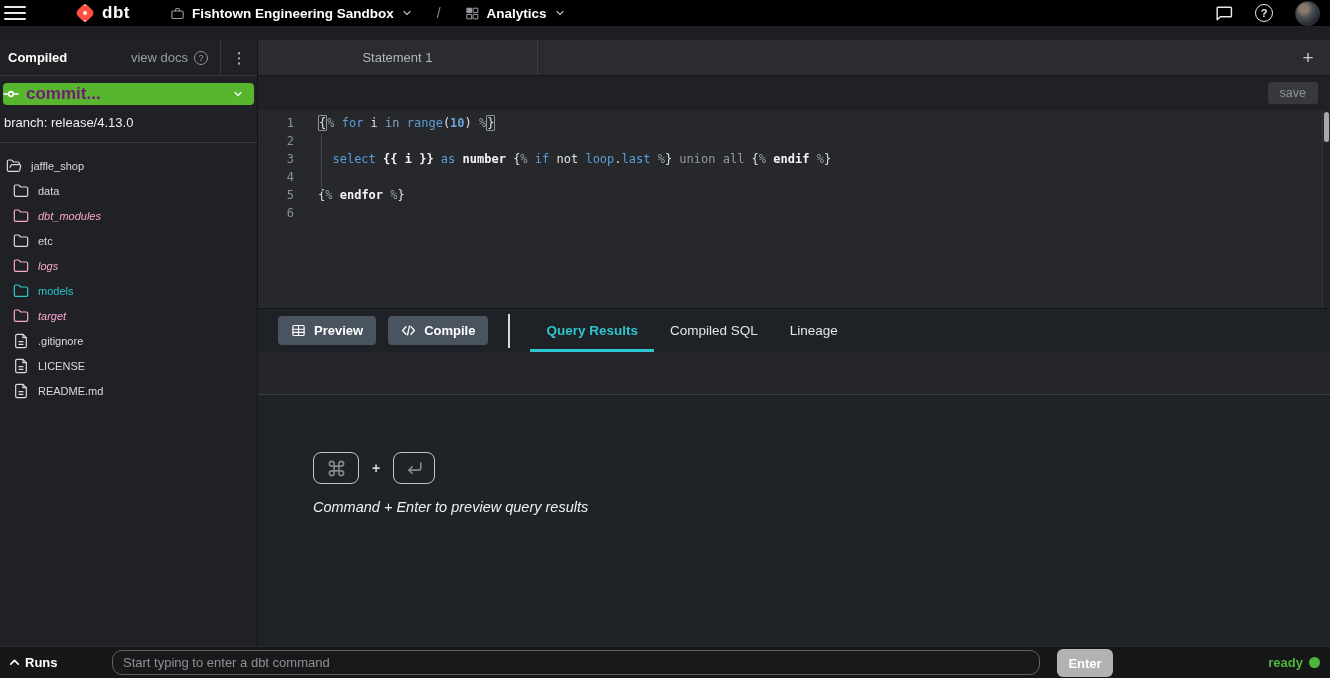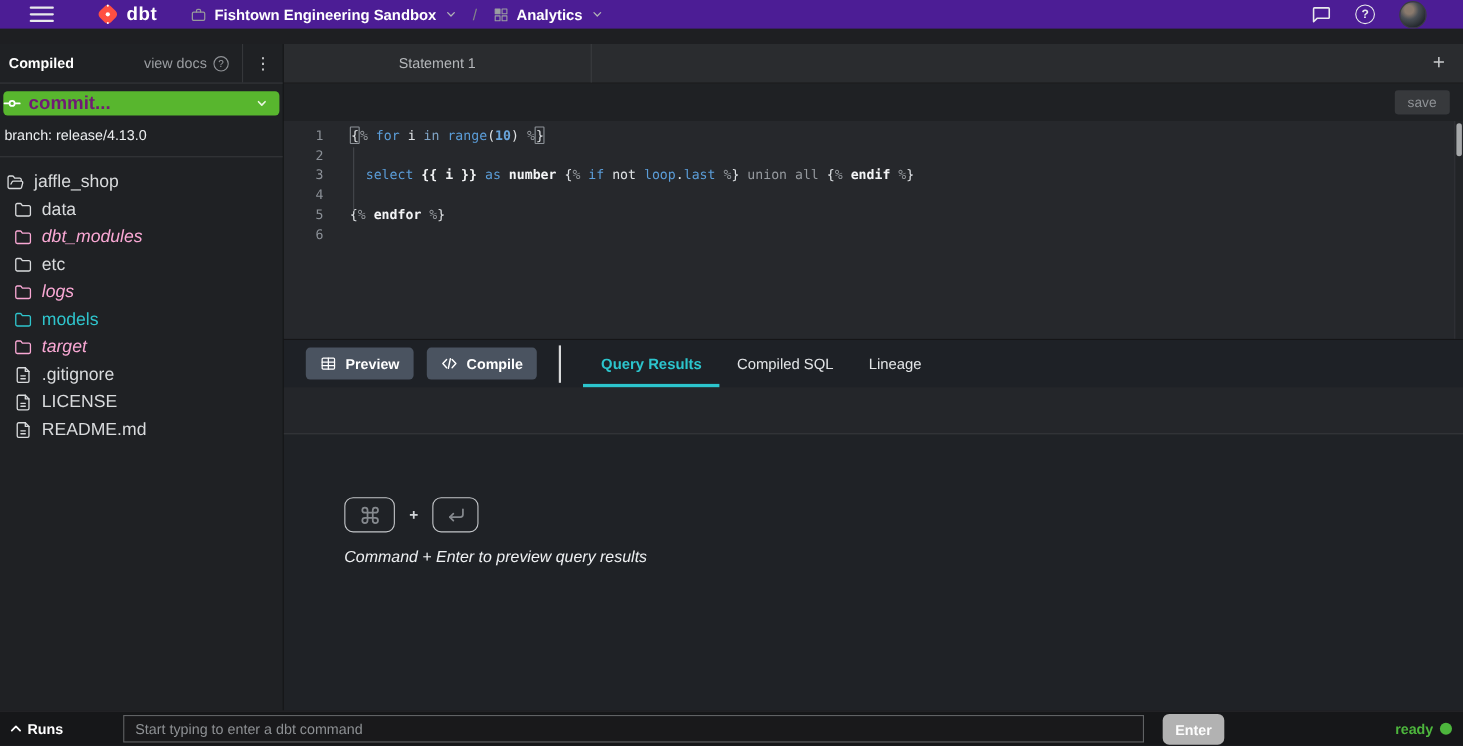--- a/index.html
+++ b/index.html
@@ -1,20 +1,20 @@
 <!DOCTYPE html>
 <html><head>
 <meta charset="utf-8">
 <style>
   * { margin:0; padding:0; box-sizing:border-box; }
   html,body { width:1330px; height:678px; overflow:hidden; }
   body { font-family:"Liberation Sans", sans-serif; background:#202225; color:#e4e6e8; }
 
   
-  .topbar { height:26px; background:#4c1d95; display:flex; align-items:center; padding:0 25px; position:relative; }
+  .topbar { height:26px; background:#000000; display:flex; align-items:center; padding:0 2px; position:relative;gap:10px; }
   .hamburger { width:22px; height:14px; display:flex; flex-direction:column; justify-content:space-between; cursor:pointer; margin-left:2px; }
   .hamburger span { display:block; height:2px; background:#e8eaec; border-radius:1px; }
   .logo { display:flex; align-items:center; gap:6px; margin-left:38px; }
   .logo-mark { width:22px; height:22px; }
   .logo-text { font-size:17px; font-weight:bold; color:#fff; letter-spacing:.5px; }
   .crumb { display:flex; align-items:center; gap:7px; margin-left:30px; cursor:pointer; }
   .crumb-label { font-size:13.5px; font-weight:bold; color:#fff; }
   .crumb svg.mini { width:15px; height:15px; }
   .chev { width:12px; height:12px; }
   .slash { color:#84878a; margin:0 14px; font-size:14px; }
@@ -33,21 +33,21 @@
   .side-head { height:36px; display:flex; align-items:center; padding-left:8px; border-bottom:1px solid #35373a; }
   .side-title { font-size:13px; font-weight:bold; color:#fff; }
   .viewdocs { margin-left:auto; display:flex; align-items:center; gap:6px; color:#9b9ea2; font-size:13px; cursor:pointer; }
   .q-circle { width:14px; height:14px; border:1.3px solid #8f9296; border-radius:50%; font-size:9px; display:flex; align-items:center; justify-content:center; color:#9b9ea2; }
   .side-kebab { width:37px; align-self:stretch; display:flex; align-items:center; justify-content:center; border-left:1px solid #35373a; margin-left:12px; color:#d4d6d8; font-size:15px; cursor:pointer; }
   .commit-sec { padding:7px 3px 0 3px; border-bottom:1px solid #35373a; padding-bottom:12px; }
   .commit-btn { width:100%; height:22px; background:#58b62e; border:none; border-radius:4px; color:#701a75; font-size:17px; font-weight:bold; display:flex; align-items:center; gap:7px; cursor:pointer; position:relative; font-family:"Liberation Sans", sans-serif; }
   .commit-btn .chev { position:absolute; right:10px; top:5px; }
   .branch { font-size:13px; color:#eceef0; margin-top:10px; padding-left:1px; }
   .tree { padding-top:10px; flex:1; }
-  .tree-row { height:25px; display:flex; align-items:center; gap:9px; font-size:16px; color:#d9dbdd; cursor:pointer; }
+  .tree-row { height:25px; display:flex; align-items:center; gap:9px; font-size:11px; color:#d9dbdd; cursor:pointer; }
   .tree-row.d0 { padding-left:6px; }
   .tree-row.d1 { padding-left:13px; }
   .tree-row.muted-italic { color:#f9a8d4; font-style:italic; }
   .tree-row.active { color:#2fc5cd; }
   .tree-row svg { width:16px; height:16px; flex:none; }
 
   
   .main { flex:1; display:flex; flex-direction:column; min-width:0; }
   .tabstrip { height:36px; background:#2a2c2f; display:flex; align-items:stretch; border-bottom:1px solid #19191b; position:relative; }
   .doc-tab { width:280px; display:flex; align-items:center; justify-content:center; font-size:13px; color:#b4b7ba; border-right:1px solid #3a3c3f; cursor:pointer; }
@@ -87,21 +87,21 @@
   .keycap { width:46px; height:32px; border:1.5px solid #c3c6c9; border-radius:8px; display:flex; align-items:center; justify-content:center; }
   .keycap.enter { width:42px; }
   .keycap svg { width:19px; height:19px; }
   .keyplus { color:#d3d6d9; font-size:14px; font-weight:bold; }
   .hint { margin-top:15px; font-style:italic; font-size:14.5px; color:#eef0f2; }
 
   
   .bottombar { height:32px; background:#161719; position:relative; border-top:1px solid #28292b;padding-left:24px; }
   .runs { position:absolute; left:8px; top:0; bottom:0; display:flex; align-items:center; gap:4px; cursor:pointer; }
   .runs-label { font-size:13px; font-weight:bold; color:#fff; }
-  .cmd-input { position:absolute; left:112px; right:290px; top:3px; height:25px; background:#19191b; border:1px solid #606264; border-radius:0; color:#e8e8e8; font-size:13px; padding:0 10px; font-family:"Liberation Sans", sans-serif; outline:none; }
+  .cmd-input { position:absolute; left:112px; right:290px; top:3px; height:25px; background:#19191b; border:1px solid #606264; border-radius:10px; color:#e8e8e8; font-size:13px; padding:0 10px; font-family:"Liberation Sans", sans-serif; outline:none; }
   .cmd-input::placeholder { color:#8d9093; }
   .enter-btn { position:absolute; left:1057px; top:2px; width:56px; height:28px; background:#b2b2b2; border:none; border-radius:6px; color:#fdfdfd; font-size:13px; font-weight:bold; cursor:pointer; font-family:"Liberation Sans", sans-serif; }
   .ready { position:absolute; right:10px; top:0; bottom:0; display:flex; align-items:center; gap:6px; }
   .ready-text { color:#4db63d; font-size:13px; font-weight:bold; }
   .ready-dot { width:11px; height:11px; border-radius:50%; background:#4db63d; }
 
   svg.stroke { fill:none; stroke:currentColor; stroke-width:1.8; stroke-linecap:round; stroke-linejoin:round; }
 </style>
 </head>
 <body>

